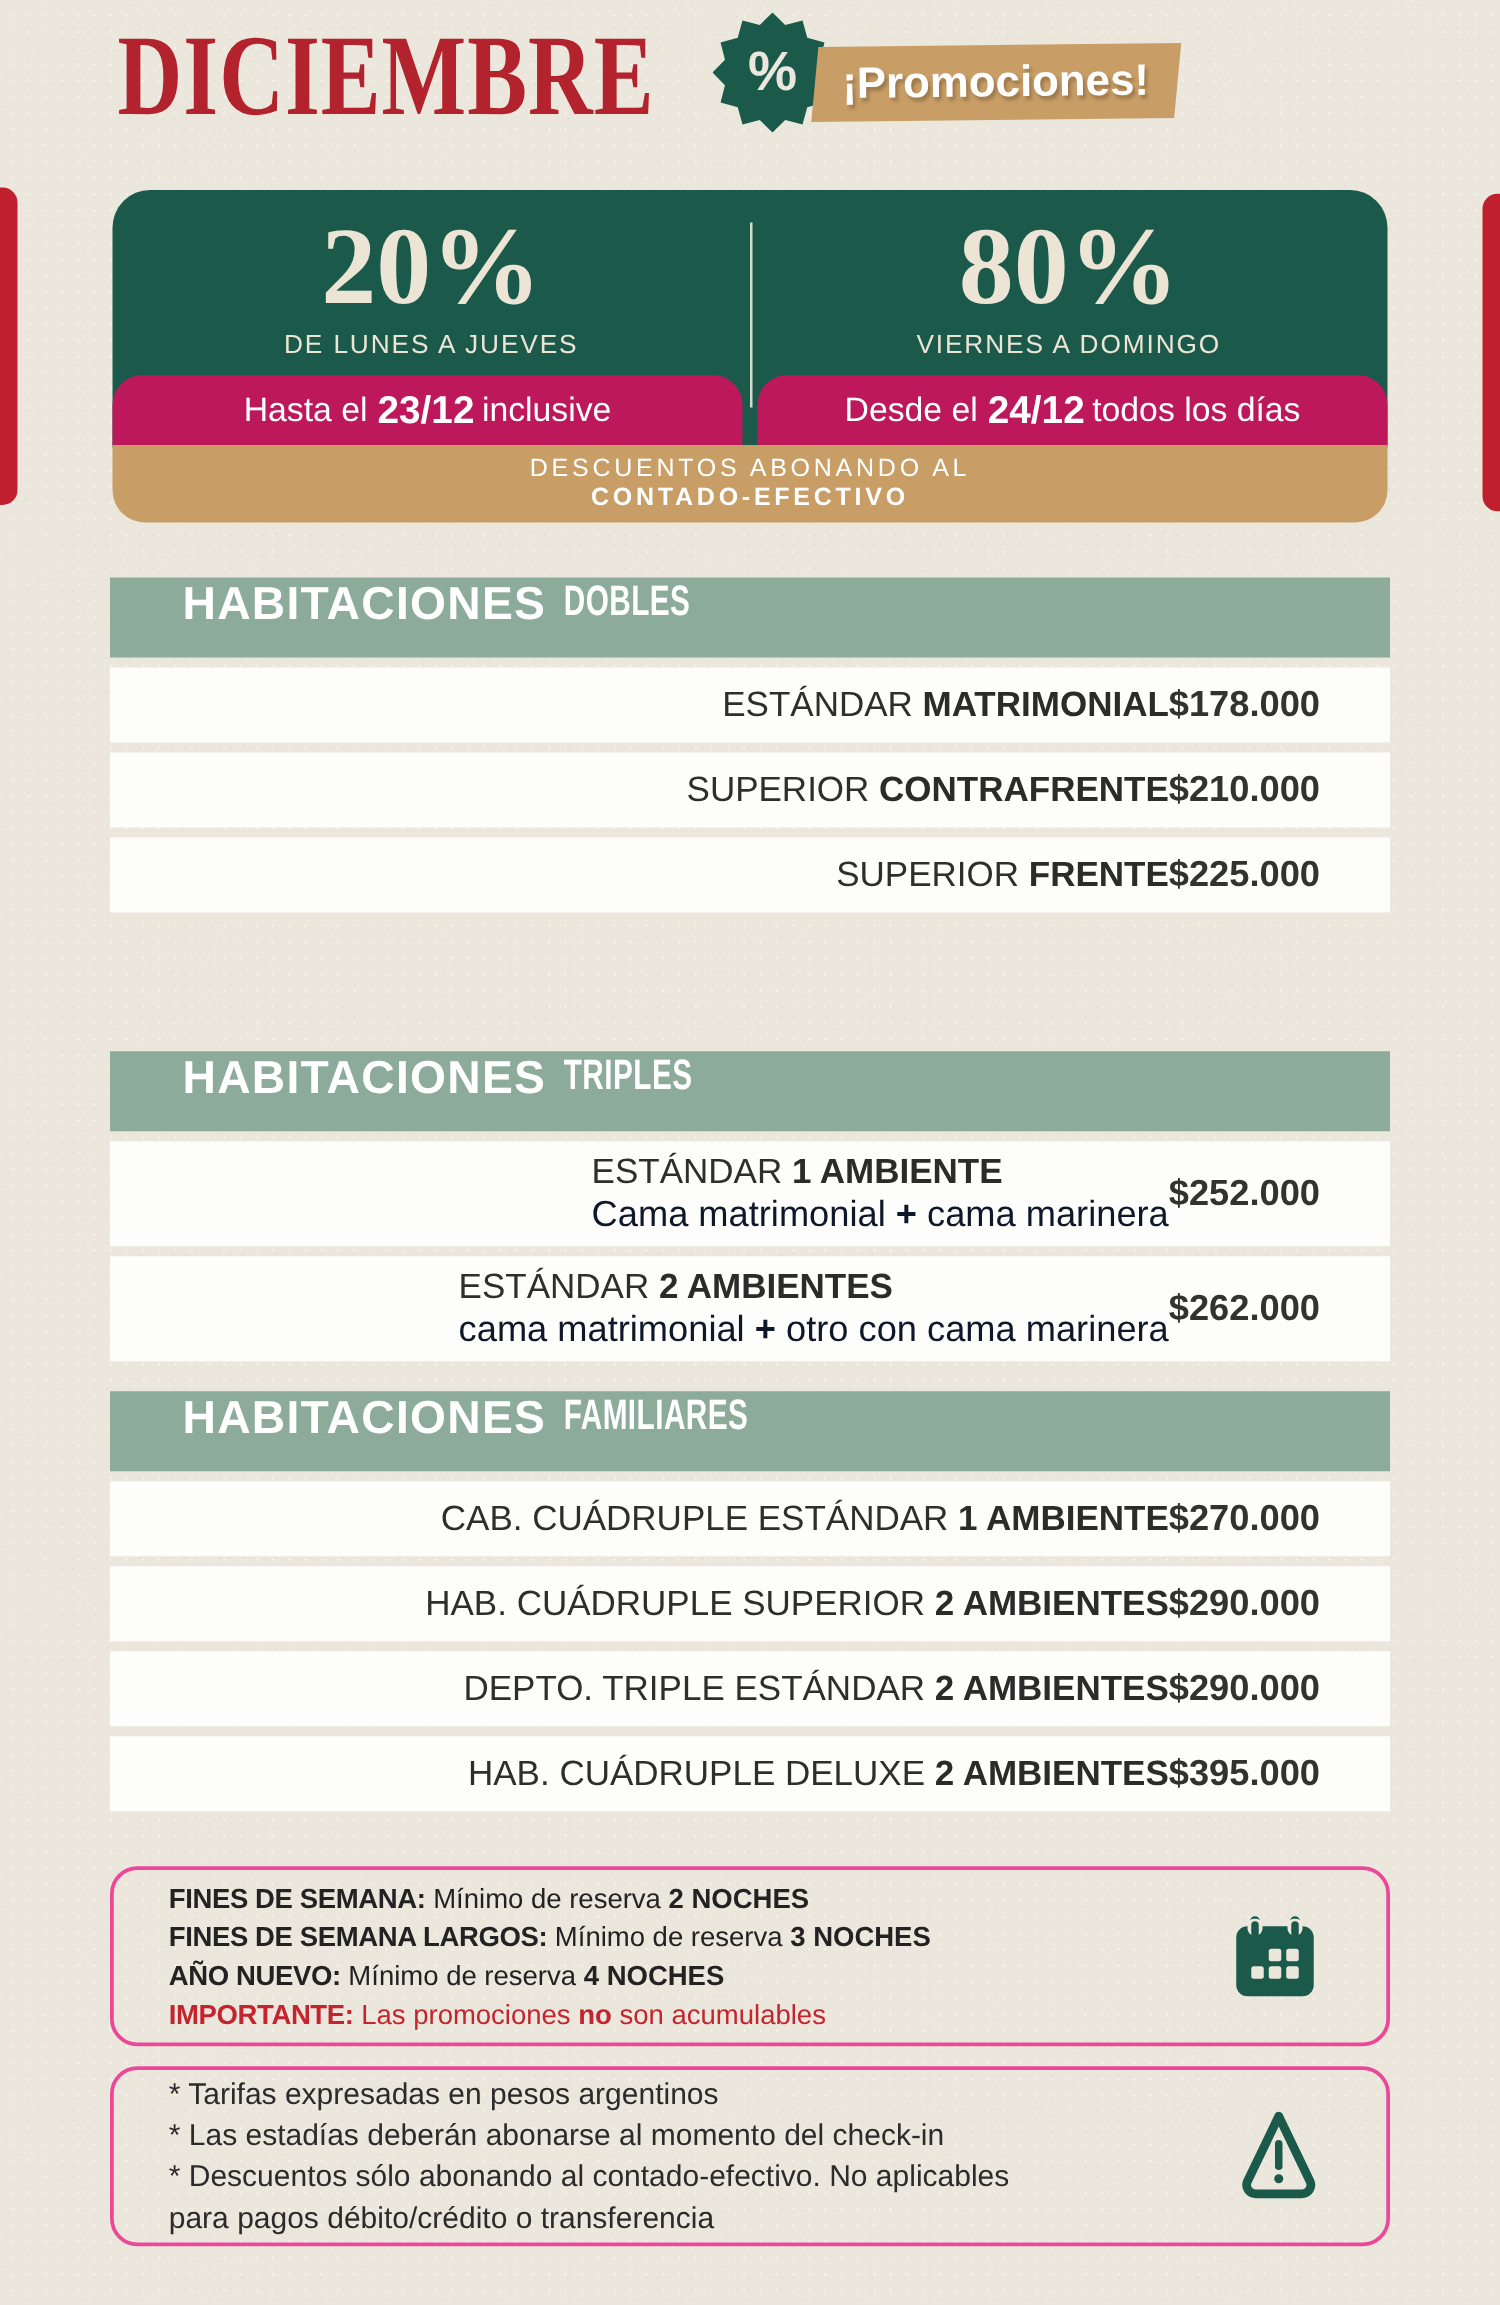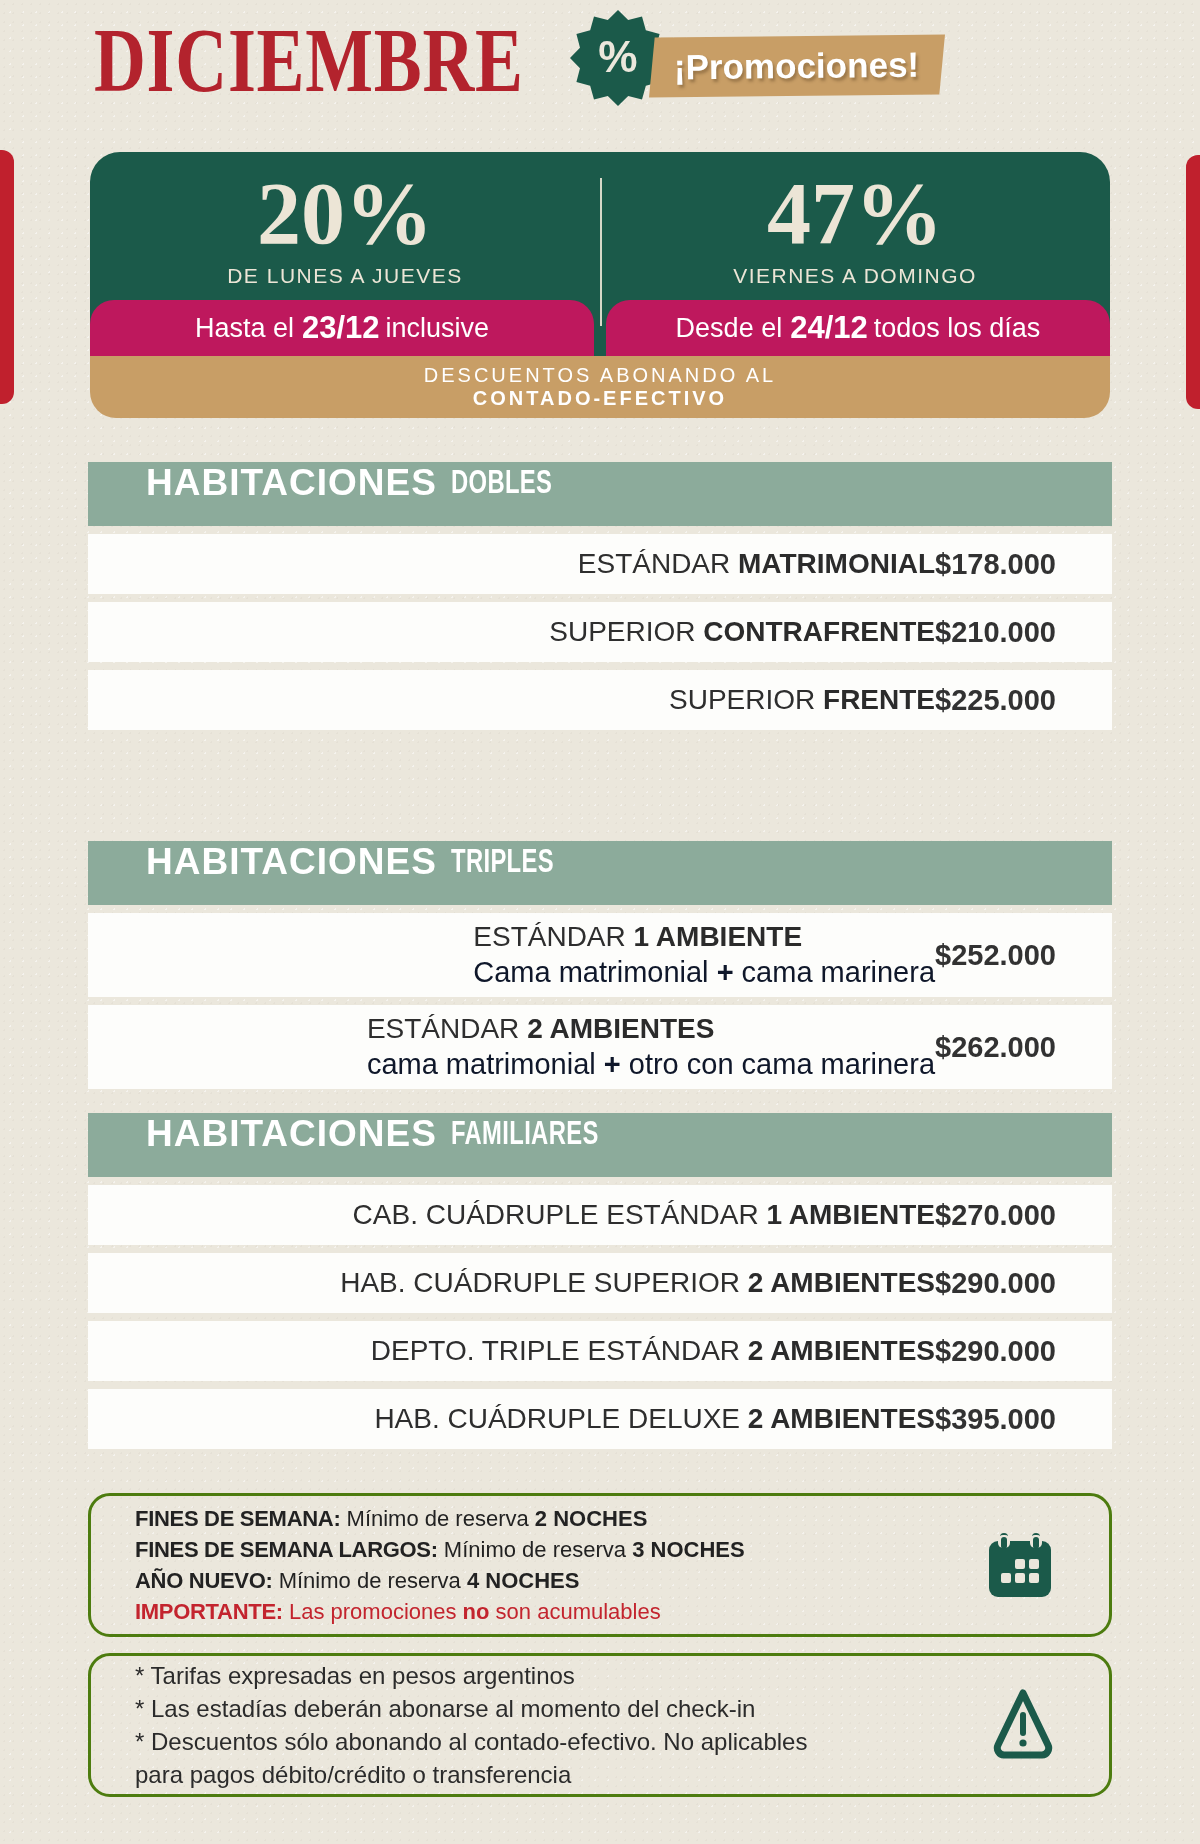--- a/index.html
+++ b/index.html
@@ -101,21 +101,21 @@
   .rate-row.tall { height:84px; }
   .row-label { font-size:28px; color:#2e2e2e; }
   .row-label b { color:#2b2b2b; }
   .row-sub { font-size:29px; color:#0f172a; margin-top:3px; }
   .row-sub b { font-weight:bold; }
   .row-price { font-size:29px; font-weight:bold; color:#323232; white-space:nowrap; }
 
   
   .info-box {
     position:absolute; left:88px; width:1024px; height:144px;
-    border:3px solid #4d7c0f; border-radius:22px;
+    border:3px solid #ec4899; border-radius:22px;
     display:flex; align-items:center; justify-content:space-between;
     padding:0 52px 0 44px;
   }
   .info-lines { font-size:22px; line-height:31px; color:#222222; }
   .info-lines .lbl { font-weight:bold; letter-spacing:-0.3px; }
   .info-lines .bd { font-weight:bold; }
   .important-line { color:#c3242e; }
   .important-line .lbl { font-weight:bold; }
   .notes-lines { font-size:24px; line-height:33px; color:#2b2b2b; }
   .info-icon { flex:none; }
@@ -137,21 +137,21 @@
 <div class="edge-tab left"></div>
 <div class="edge-tab right"></div>
 
 <div class="promo-box">
   <div class="promo-half">
     <div class="promo-pct">20%</div>
     <div class="promo-days">DE LUNES A JUEVES</div>
   </div>
   <div class="promo-divider"></div>
   <div class="promo-half">
-    <div class="promo-pct">47%</div>
+    <div class="promo-pct">80%</div>
     <div class="promo-days">VIERNES A DOMINGO</div>
   </div>
 </div>
 
 <div class="ribbon left">
   <span>Hasta el</span>
   <b>23/12</b>
   <span>inclusive</span>
 </div>
 <div class="ribbon right">

